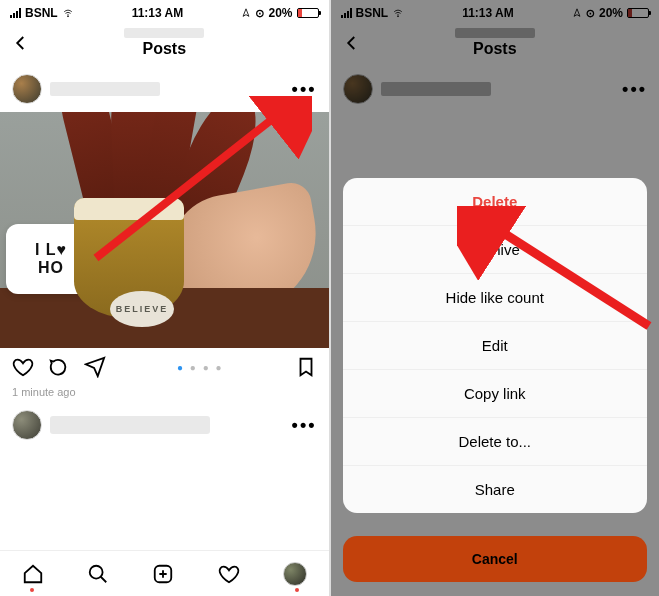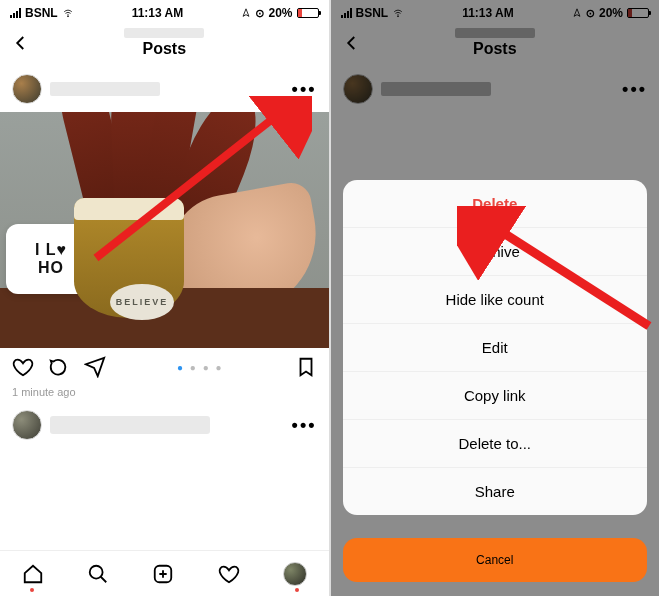--- a/index.html
+++ b/index.html
@@ -23,21 +23,21 @@
   .title-col .sub{font-size:10px;color:#c8c8c8;background:#e9e9e9;width:80px;height:10px;margin:0 auto 2px;border-radius:2px}
   .title-col .title{font-size:16px;font-weight:700}
   .postbar{display:flex;align-items:center;padding:8px 12px}
   .avatar{width:30px;height:30px;border-radius:50%;background:radial-gradient(circle at 30% 30%,#a97f4b,#3b3a2d);border:1px solid #ddd}
   .blurname{width:110px;height:14px;background:#e9e9e9;margin-left:8px;border-radius:2px}
   .more{margin-left:auto;font-size:18px;letter-spacing:2px;font-weight:700}
   .photo{height:236px;background:linear-gradient(#9aa09c,#8a8e88);position:relative;overflow:hidden}
   .table{position:absolute;bottom:0;left:0;right:0;height:60px;background:#5b2f1b}
   .jar{position:absolute;bottom:30px;left:74px;width:110px;height:120px;background:linear-gradient(#b38b2b,#8a6a1e);border-radius:12px 12px 60px 60px/12px 12px 40px 40px}
   .jar::before{content:'';position:absolute;top:0;left:0;right:0;height:22px;background:#efe6cc;border-radius:10px 10px 4px 4px}
-  .tag{position:absolute;bottom:28px;left:110px;width:64px;height:36px;background:#e8e3d7;border-radius:50%;display:flex;align-items:center;justify-content:center;font-size:9px;letter-spacing:2px;color:#5a5a50;font-weight:600}
+  .tag{position:absolute;bottom:21px;left:110px;width:64px;height:36px;background:#e8e3d7;border-radius:50%;display:flex;align-items:center;justify-content:center;font-size:9px;letter-spacing:2px;color:#5a5a50;font-weight:600}
   .card{position:absolute;bottom:54px;left:6px;width:90px;height:70px;background:#fff;border-radius:12px;display:flex;flex-direction:column;align-items:center;justify-content:center;font-weight:800;font-size:16px;letter-spacing:1px;color:#111;box-shadow:0 2px 6px rgba(0,0,0,.15)}
   .spoon{position:absolute;background:linear-gradient(#7c2a1a,#5a1d10);border-radius:40px 40px 8px 8px/80px 80px 8px 8px}
   .sp1{width:46px;height:150px;left:70px;bottom:130px;transform:rotate(-14deg)}
   .sp2{width:50px;height:145px;left:112px;bottom:130px;transform:rotate(-2deg)}
   .sp3{width:40px;height:160px;left:150px;bottom:122px;transform:rotate(10deg)}
   .sp4{width:60px;height:150px;left:186px;bottom:110px;transform:rotate(22deg);border-radius:50% 50% 8px 8px}
   .hand{position:absolute;right:10px;top:80px;width:150px;height:120px;background:radial-gradient(circle at 60% 40%,#e7b999,#c79775);border-radius:60px 20px 80px 60px;transform:rotate(-10deg)}
   .actionbar{display:flex;align-items:center;padding:8px 12px;gap:14px}
   .actionbar svg{width:22px;height:22px}
   .bookmark{margin-left:auto}
@@ -54,21 +54,21 @@
   
   .arrow{position:absolute;pointer-events:none}
   .arrow.a1{left:88px;top:96px;width:224px;height:170px}
   .arrow.a2{left:126px;top:206px;width:200px;height:130px}
   
   .overlay{position:absolute;inset:0;background:rgba(0,0,0,.45);display:flex;flex-direction:column;justify-content:flex-end;padding:10px 12px 14px}
   .sheet{background:#fafafa;border-radius:14px;overflow:hidden;margin-bottom:23px}
   .sheet-item{padding:15px 0;text-align:center;font-size:15px;border-bottom:1px solid #eee}
   .sheet-item:last-child{border-bottom:none}
   .sheet-item.destructive{color:#e9463f;font-weight:600}
-  .cancel{background:#f97316;border-radius:14px;text-align:center;padding:15px 0;font-size:12px;font-weight:400}
+  .cancel{background:#c2410c;border-radius:14px;text-align:center;padding:15px 0;font-size:14px;font-weight:700}
   .dimmed{position:absolute;inset:0;display:flex;flex-direction:column}
   .phone.p2 .statusbar,.phone.p2 .header,.phone.p2 .postbar{filter:brightness(.78)}
 </style>
 </head>
 <body>
 
 <div class="phones">
 
   <div class="phone p1">
     <div class="statusbar">

